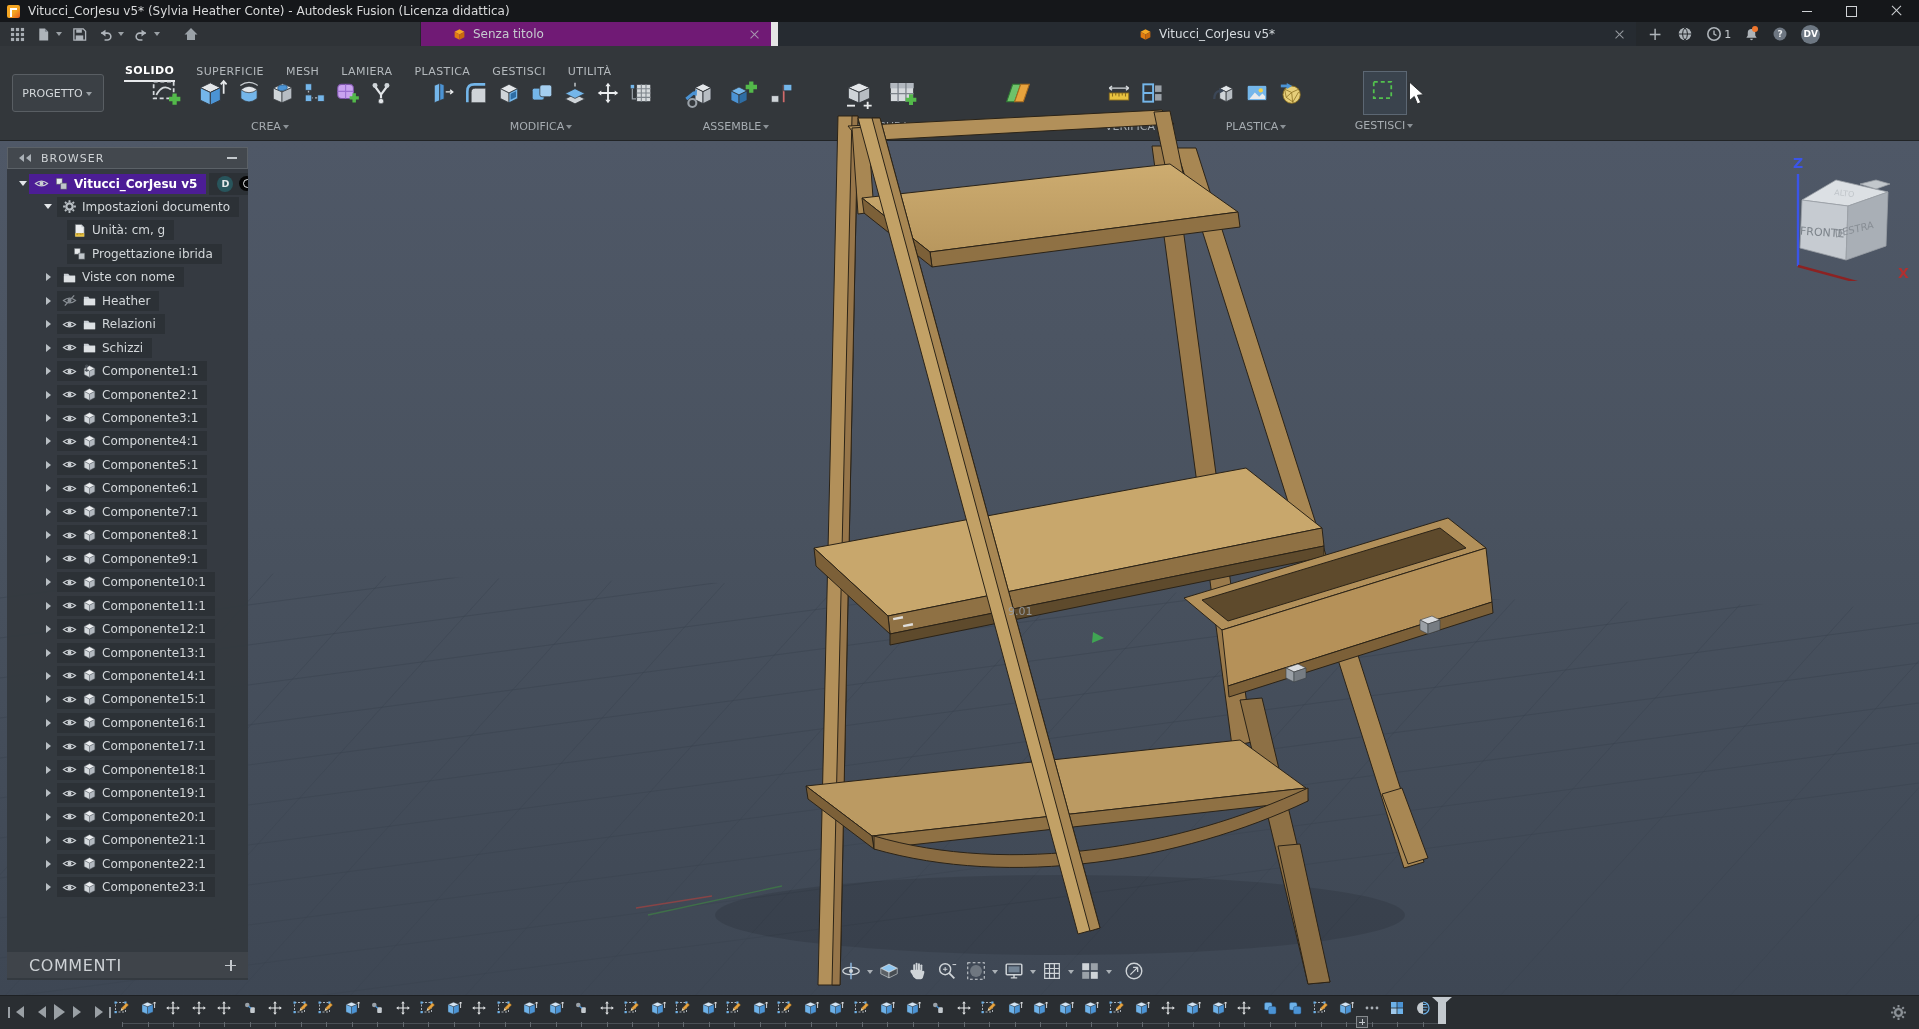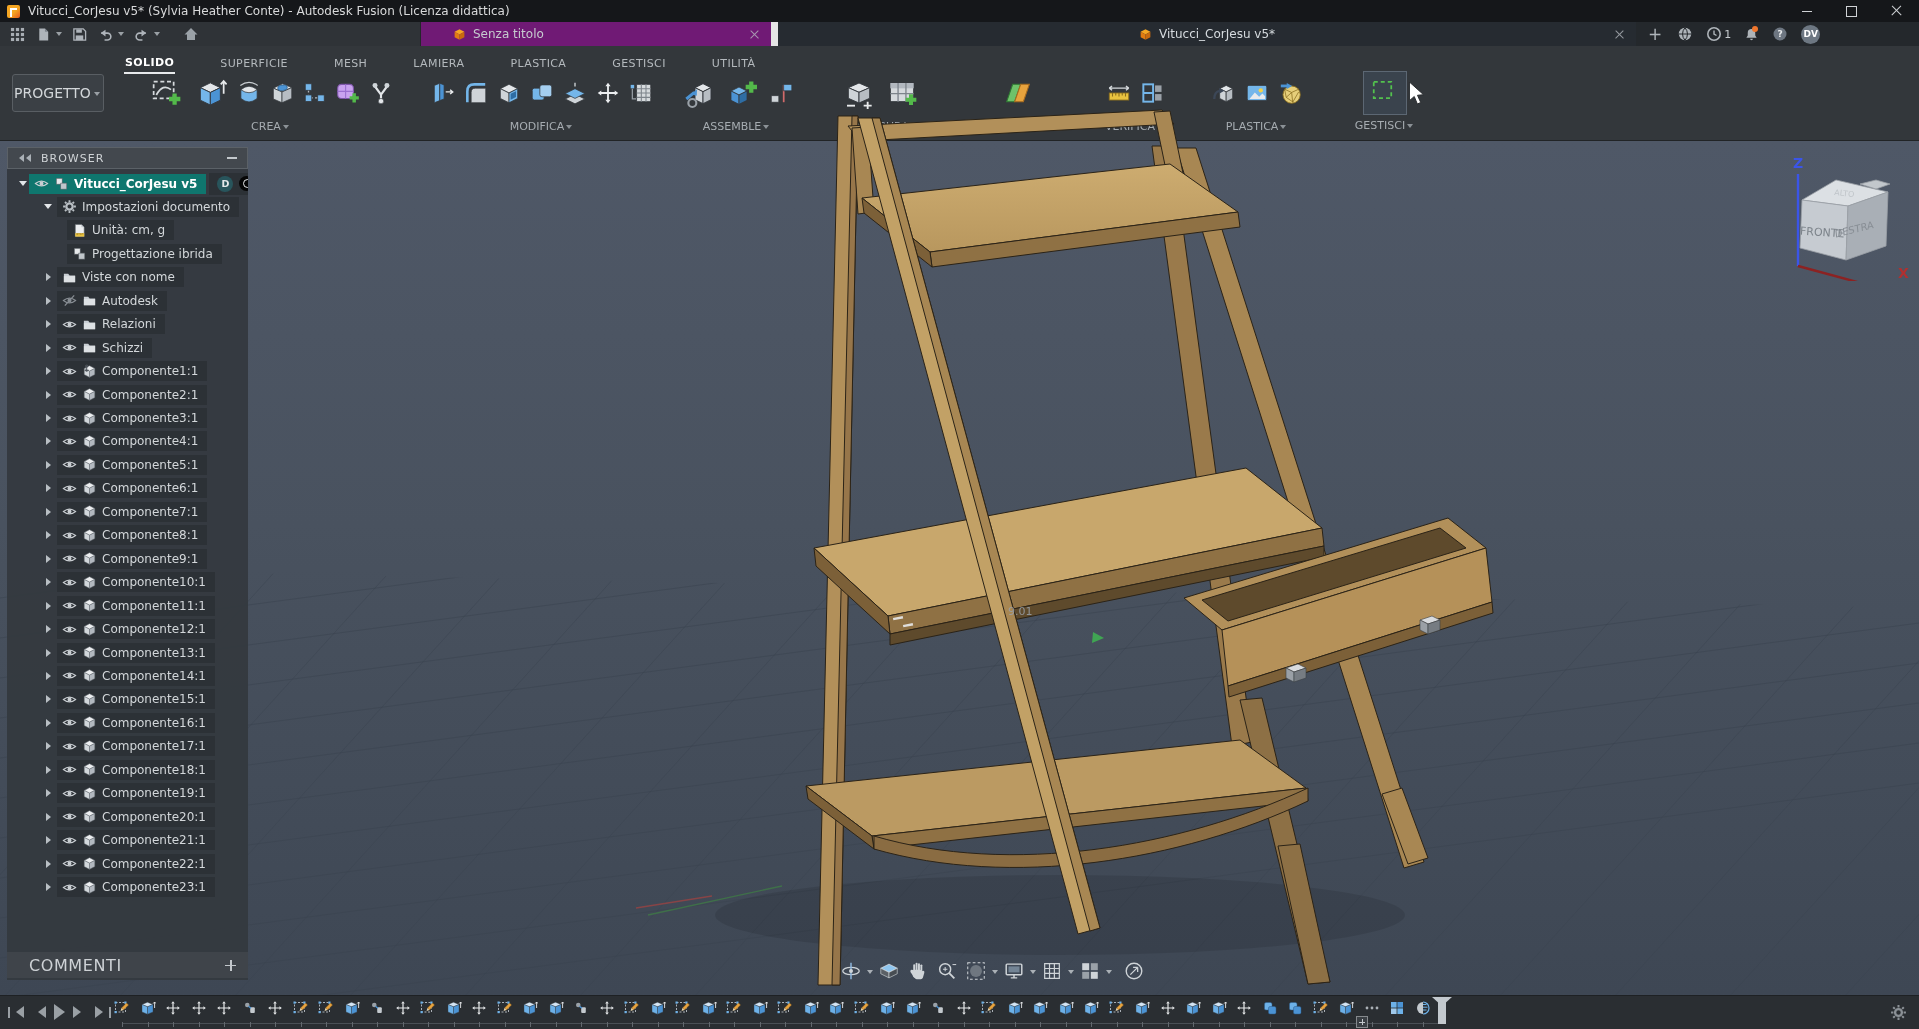--- a/index.html
+++ b/index.html
@@ -36,22 +36,22 @@
   #tabbar-right { flex:1; background:#24282c; display:flex; align-items:center; gap:13px; padding-left:12px; }
   .tb-ic { color:#aeb4b9; font-size:13px; display:flex; align-items:center; }
   #notif-count { color:#c6cbcf; font-size:11px; margin-left:2px; }
   #avatar { width:19px; height:19px; border-radius:50%; background:#6d7782; color:#fff; font-size:9px; font-weight:bold;
     display:flex; align-items:center; justify-content:center; margin-right:8px;}
   #bell-dot { position:absolute; width:6px; height:6px; border-radius:50%; background:#f0762d; margin:-10px 0 0 8px; }
 
   
   #ribbon { position:absolute; left:0; top:46px; width:100%; height:95px; background:#33373b; border-bottom:1px solid #212426; }
   #project-btn { position:absolute; left:12px; top:28px; width:92px; height:38px; border:1px solid #595e63; border-radius:3px;
-    background:#3b4045; color:#d3d7da; font-size:14px; display:flex; align-items:center; justify-content:center; gap:5px; }
-  #ribbon-tabs { position:absolute; left:124px; top:8px; height:20px; display:flex; gap:44px; align-items:center; }
+    background:#3b4045; color:#d3d7da; font-size:11px; display:flex; align-items:center; justify-content:center; gap:5px; }
+  #ribbon-tabs { position:absolute; left:124px; top:16px; height:20px; display:flex; gap:20px; align-items:center; }
   .rtab { font-size:11px; color:#b4b9bd; letter-spacing:.4px; padding:2px 1px 3px; }
   .rtab.active { color:#fff; font-weight:bold; border-bottom:2px solid #e8eaec; }
   #ribbon-groups { position:absolute; left:130px; top:20px; height:74px; display:flex; align-items:center; }
   .rgroup { display:flex; flex-direction:column; }
   .ricons { flex:1; display:flex; align-items:center; justify-content:center; }
   .rt { width:33px; height:46px; display:flex; align-items:center; justify-content:center; }
   .rt.big { width:44px; }
   .rt svg { width:26px; height:26px; }
   .rt.big svg { width:32px; height:32px; }
   .rlabel { height:20px; display:flex; align-items:center; justify-content:center; gap:4px;
@@ -83,21 +83,21 @@
   #bh-collapse { margin:0 10px 0 9px; display:flex; }
   #bh-collapse i { width:0; height:0; border:4px solid transparent; border-right:5px solid #aab0b6; margin-left:-2px; }
   #bh-min { position:absolute; right:10px; width:10px; height:2px; background:#c3c8cc; }
   #tree { position:absolute; left:0; top:22px; width:100%; bottom:28px; overflow:hidden; }
   .trow { position:absolute; display:flex; align-items:center; height:23px; width:100%; }
   .lvl0 { padding-left:12px; } .lvl1 { padding-left:34px; } .lvl2 { padding-left:58px; }
   .chev { width:14px; display:flex; justify-content:center; }
   .chev.closed::before { content:""; width:0; height:0; border:4px solid transparent; border-left:5px solid #b9bfc4; margin-left:4px;}
   .chev.open::before { content:""; width:0; height:0; border:4px solid transparent; border-top:5px solid #e3e6e9; margin-top:4px;}
   .tile { display:inline-flex; align-items:center; gap:5px; background:#2c3136; padding:2.5px 9px 2.5px 5px; margin-left:2px; }
-  .trow.sel .tile { background:#0f766e; }
+  .trow.sel .tile { background:#4c1d95; }
   .tlabel { color:#d3d7da; font-size:12px; white-space:nowrap; }
   .trow.sel .tlabel { color:#ffffff; font-weight:bold; }
   .ico { width:15px; height:15px; flex:none; }
   .badge-wrap { display:inline-flex; align-items:center; gap:6px; background:#2c3136; padding:3px 8px; margin-left:3px; }
   .badge-d { width:16px; height:16px; border-radius:50%; background:#28555c; color:#e4e8ea; font-size:9.5px; font-weight:bold;
     display:flex; align-items:center; justify-content:center; }
   .badge-o { width:15px; height:15px; border-radius:50%; background:#060606; position:relative; }
   .badge-o::before { content:""; position:absolute; left:3.1px; top:3.1px; width:7px; height:7px; border:1.6px solid #e8eaec; border-radius:50%; }
   #comments-bar { position:absolute; left:0; bottom:2px; width:100%; height:26px; background:#3f444a;
     display:flex; align-items:center; color:#ced2d6; font-size:16px; letter-spacing:.6px; padding-left:22px; }
@@ -1031,21 +1031,21 @@
         </div>
         <div class="trow lvl1" style="top:120.25px">
           <span class="chev closed"></span>
           <span class="tile">
             <svg class="ico">
               <use href="#b-eye-off"></use>
             </svg>
             <svg class="ico">
               <use href="#b-folder"></use>
             </svg>
-            <span class="tlabel">Autodesk</span>
+            <span class="tlabel">Heather</span>
           </span>
         </div>
         <div class="trow lvl1" style="top:143.7px">
           <span class="chev closed"></span>
           <span class="tile">
             <svg class="ico">
               <use href="#b-eye"></use>
             </svg>
             <svg class="ico">
               <use href="#b-folder"></use>

